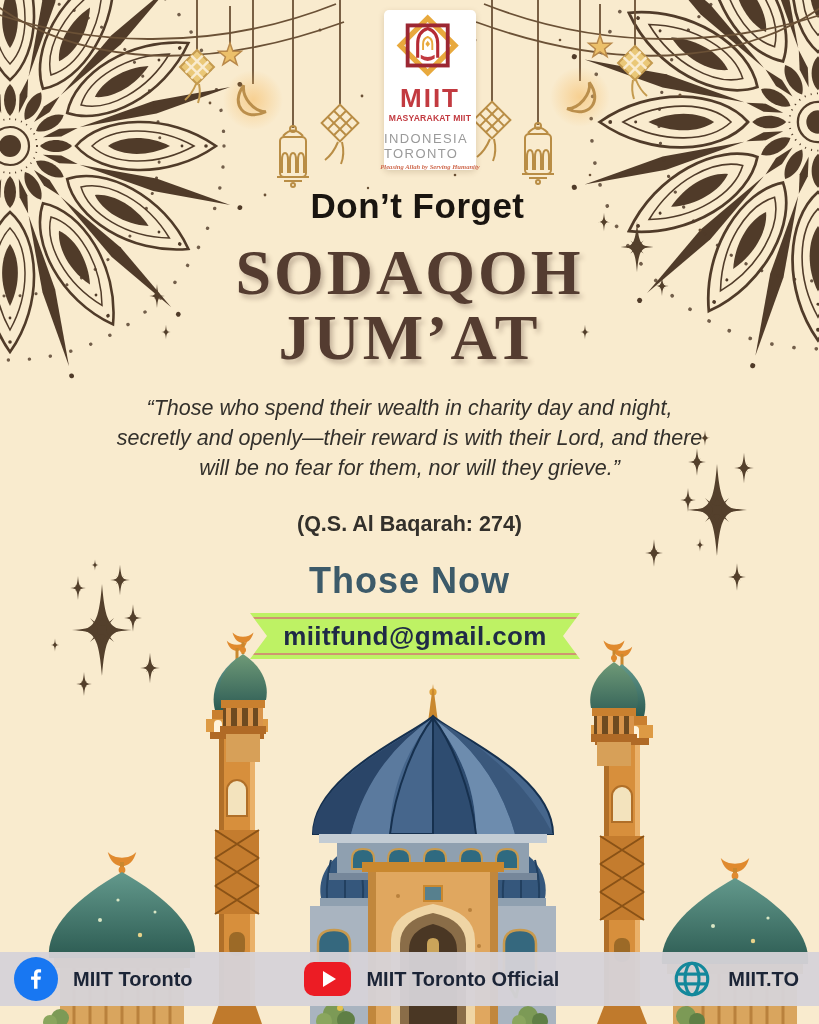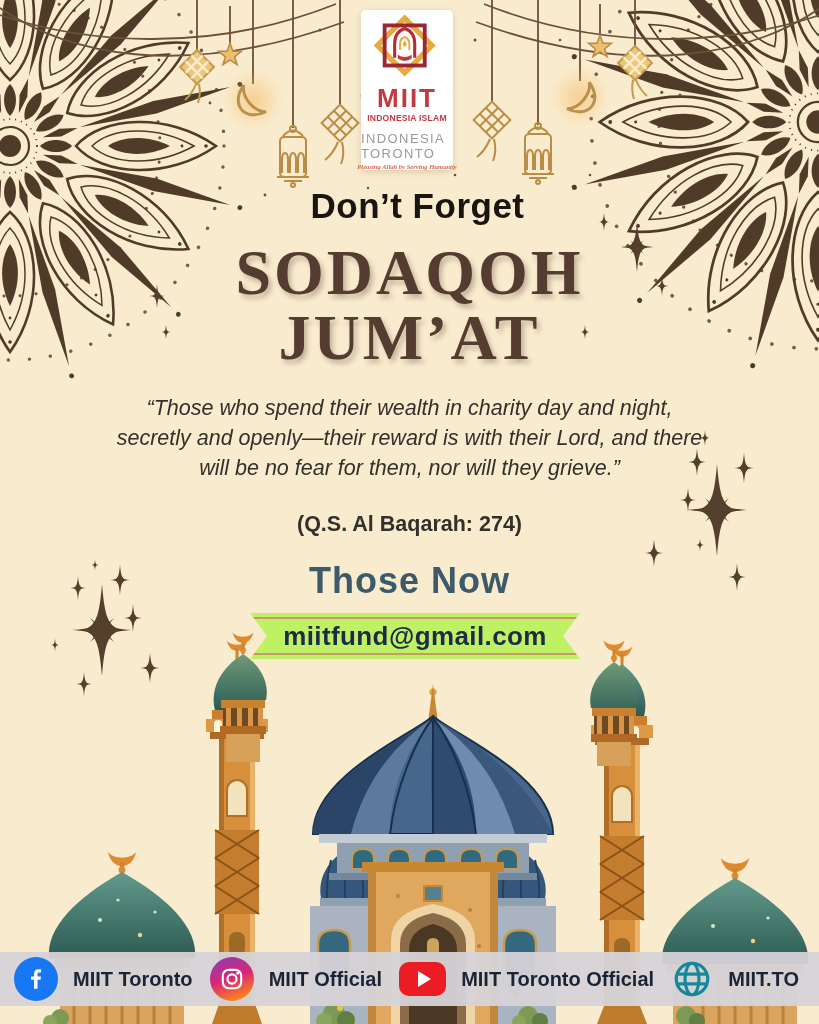--- a/index.html
+++ b/index.html
@@ -6,21 +6,21 @@
   #canvas{
     position:relative;width:819px;height:1024px;overflow:hidden;
     background:var(--background,#f9ebce);
     font-family:"Liberation Sans","DejaVu Sans",sans-serif;
   }
   svg{display:block}
   .layer{position:absolute;left:0;top:0;}
 
   
   .logo-card{
-    position:absolute;left:361px;top:10px;width:92px;height:160px;
+    position:absolute;left:384px;top:10px;width:92px;height:160px;
     background:#fff;border-radius:5px;z-index:3;
     box-shadow:0 2px 6px rgba(90,60,30,.18);
     display:flex;flex-direction:column;align-items:center;
   }
   .logo-acronym{font-weight:900;font-size:26px;letter-spacing:2px;color:var(--logo-red,#c23a40);line-height:1;margin-top:1px;}
   .logo-line1{font-weight:800;font-size:8.6px;letter-spacing:.2px;color:var(--logo-red,#c23a40);margin-top:2px;}
   .logo-line2{font-weight:400;font-size:13px;letter-spacing:1.4px;color:#9a9a9a;margin-top:8px;}
   .logo-tagline{font-family:"Liberation Serif","DejaVu Serif",serif;font-style:italic;font-weight:600;font-size:6.6px;color:#cf6a4f;margin-top:2px;white-space:nowrap;}
 
   
@@ -452,21 +452,21 @@
   <div class="logo-card">
     <svg width="78" height="84" viewBox="0 0 90 96">
       <rect x="17" y="21" width="50" height="50" transform="rotate(45 42 46)" fill="none" stroke="#e8a93d" stroke-width="7"></rect>
       <rect x="16" y="20" width="52" height="52" fill="none" stroke="#9c2733" stroke-width="5"></rect>
       <path d="M29,62 V44 Q29,28 42,24 Q55,28 55,44 V62" fill="none" stroke="#b52b35" stroke-width="4"></path>
       <path d="M36,52 V44 Q36,37 42,35 Q48,37 48,44 V52" fill="none" stroke="#e8a93d" stroke-width="2.5"></path>
       <path d="M42,40 l3,4 -3,4 -3,-4 Z" fill="#e8a93d"></path>
       <path d="M33,58 Q42,64 51,58 L51,63 Q42,69 33,63 Z" fill="#c23a40"></path>
     </svg>
     <div class="logo-acronym">MIIT</div>
-    <div class="logo-line1">INDONESIA ISLAM</div>
+    <div class="logo-line1">MASYARAKAT MIIT</div>
     <div class="logo-line2">INDONESIA TORONTO</div>
     <div class="logo-tagline">Pleasing Allah by Serving Humanity</div>
   </div>
 
   <div class="kicker">Don’t Forget</div>
   <div class="title title-1">SODAQOH</div>
   <div class="title title-2">JUM’AT</div>
   <div class="quote">“Those who spend their wealth in charity day and night, secretly and openly—their reward is with their Lord, and there will be no fear for them, nor will they grieve.”</div>
   <div class="quote-source">(Q.S. Al Baqarah: 274)</div>
   <div class="cta">Those Now</div>
@@ -476,30 +476,20 @@
   </div>
 
   <div class="footer">
     <div class="social">
       <span class="icon-fb">
         <svg width="26" height="26" viewBox="0 0 24 24">
           <path fill="#fff" d="M13.4 21v-8.2h2.75l.41-3.2H13.4V7.56c0-.93.26-1.56 1.59-1.56h1.7V3.14C16.4 3.1 15.4 3 14.24 3c-2.4 0-4.04 1.47-4.04 4.16v2.44H7.44v3.2h2.76V21h3.2z"></path>
         </svg>
       </span>
       <span class="social-label">MIIT Toronto</span>
-    </div>
-    <div class="social">
-      <span class="icon-ig">
-        <svg width="26" height="26" viewBox="0 0 24 24" fill="none" stroke="#fff" stroke-width="2">
-          <rect x="3.5" y="3.5" width="17" height="17" rx="5.5"></rect>
-          <circle cx="12" cy="12" r="4.2"></circle>
-          <circle cx="17.3" cy="6.7" r="1.3" fill="#fff" stroke="none"></circle>
-        </svg>
-      </span>
-      <span class="social-label">MIIT Official</span>
     </div>
     <div class="social">
       <span class="icon-yt">
           <span class="yt-play"></span>
         </span>
       <span class="social-label">MIIT Toronto Official</span>
     </div>
     <div class="social">
       <span style="display:flex">
         <svg width="42" height="42" viewBox="0 0 24 24" fill="none" stroke="#13889b" stroke-width="1.8">

